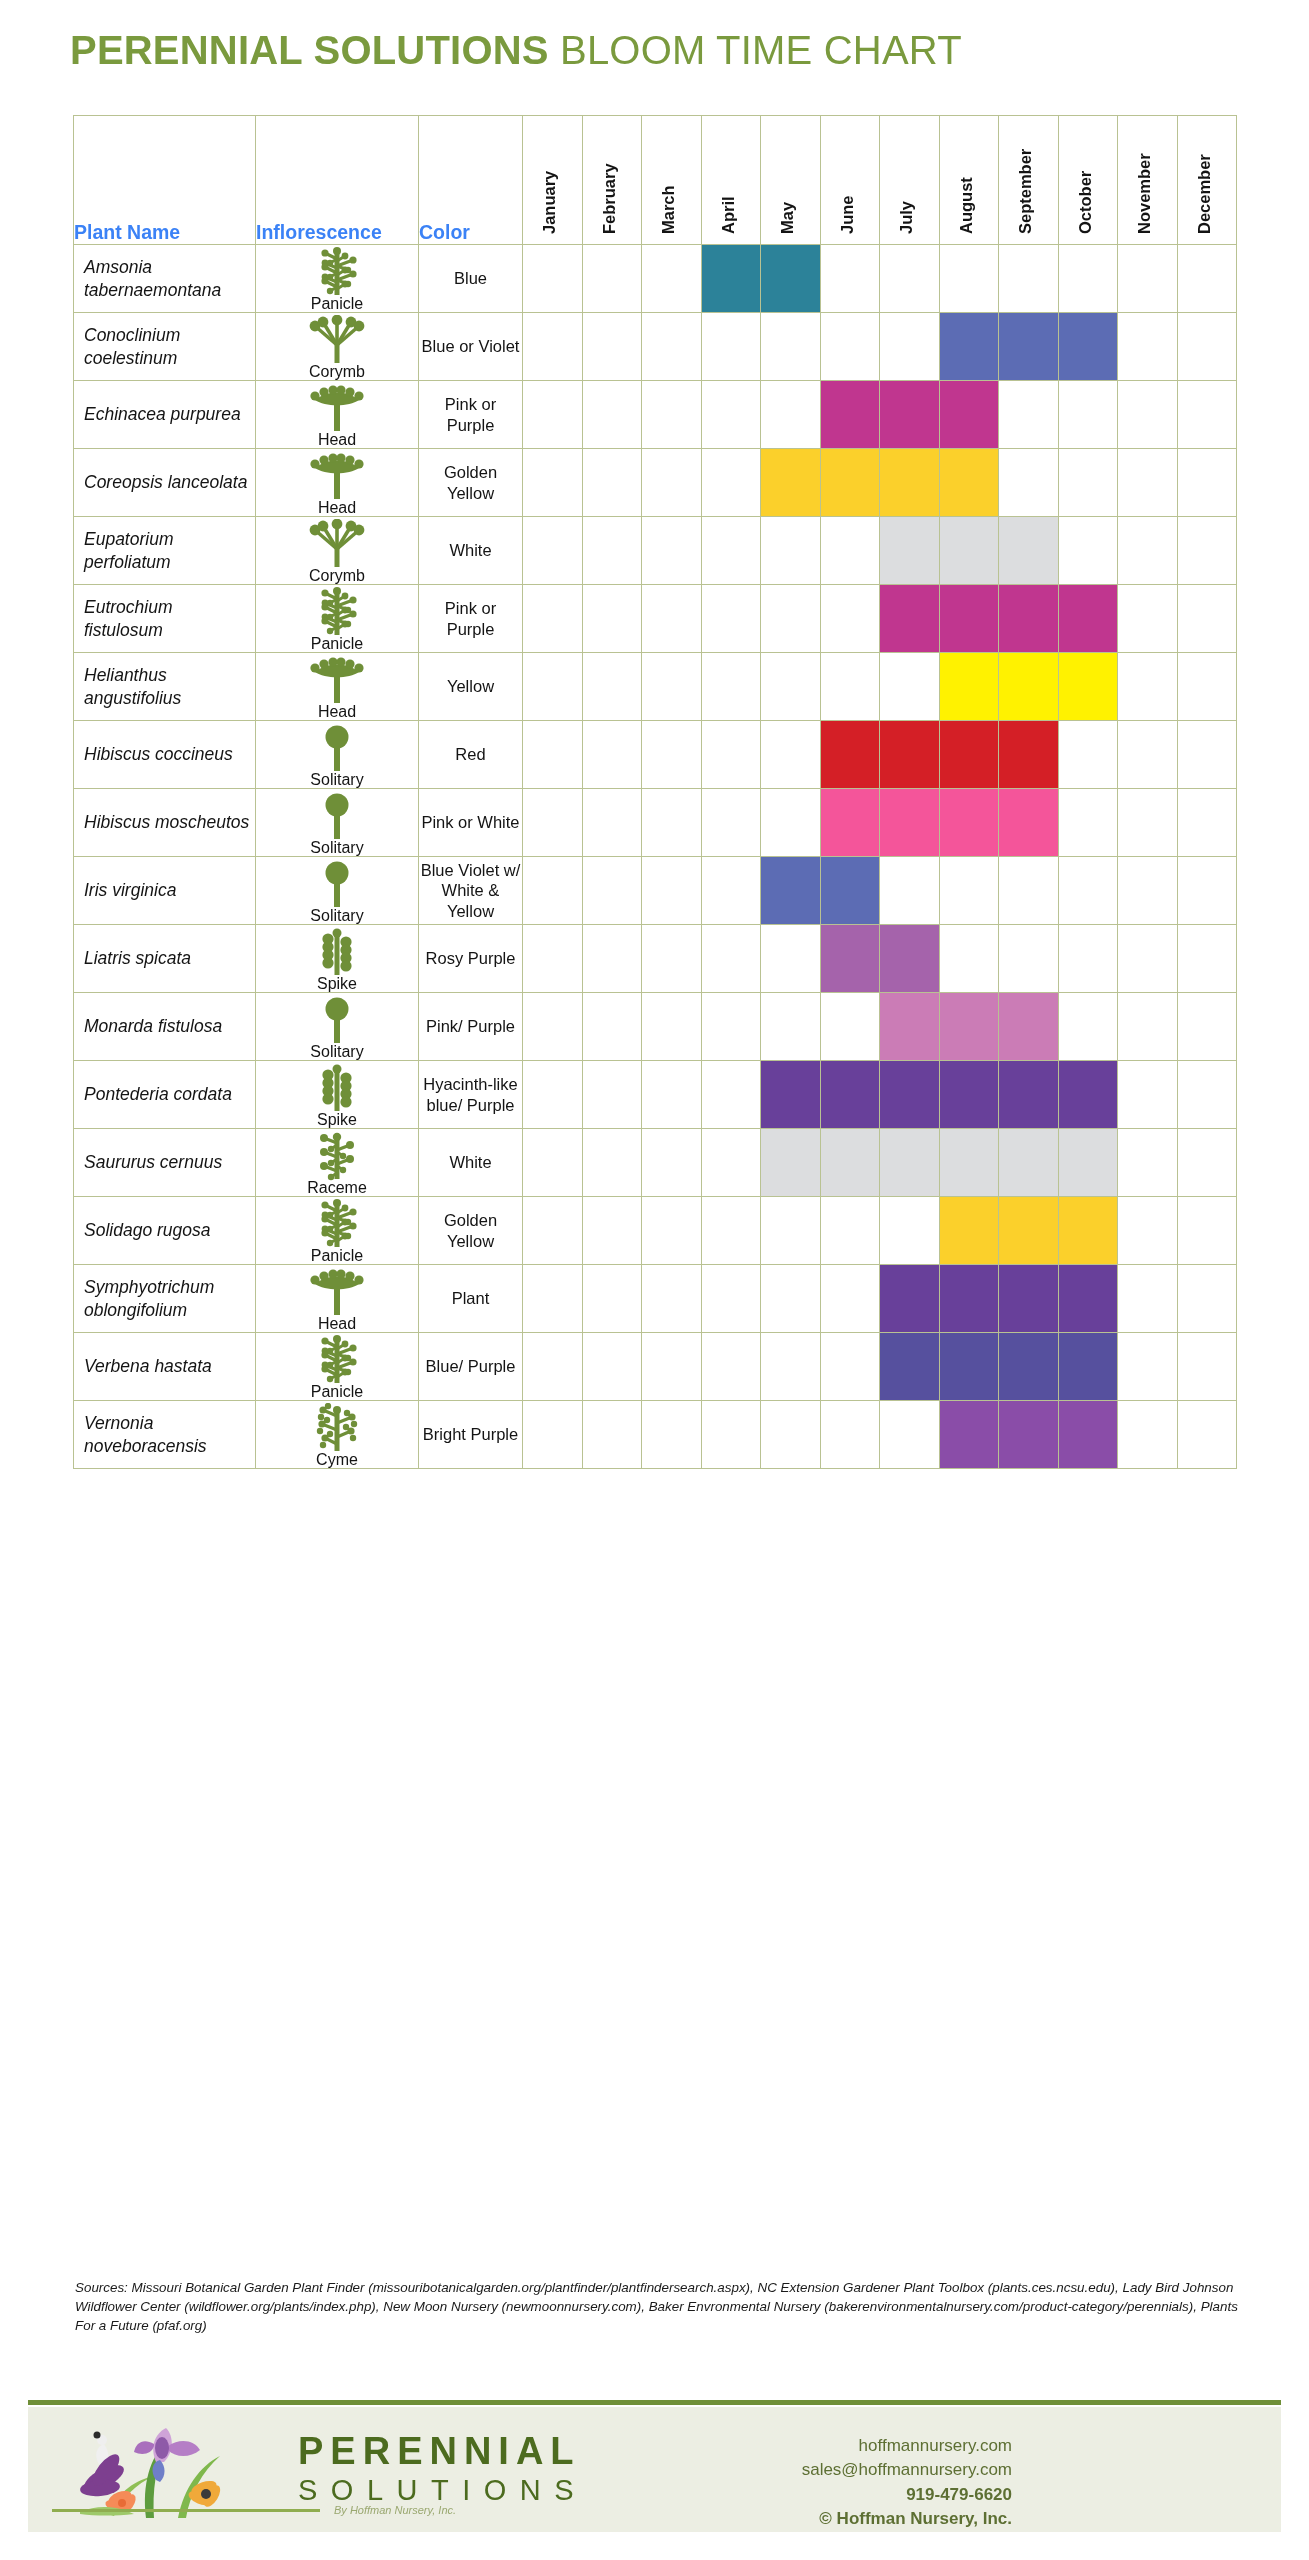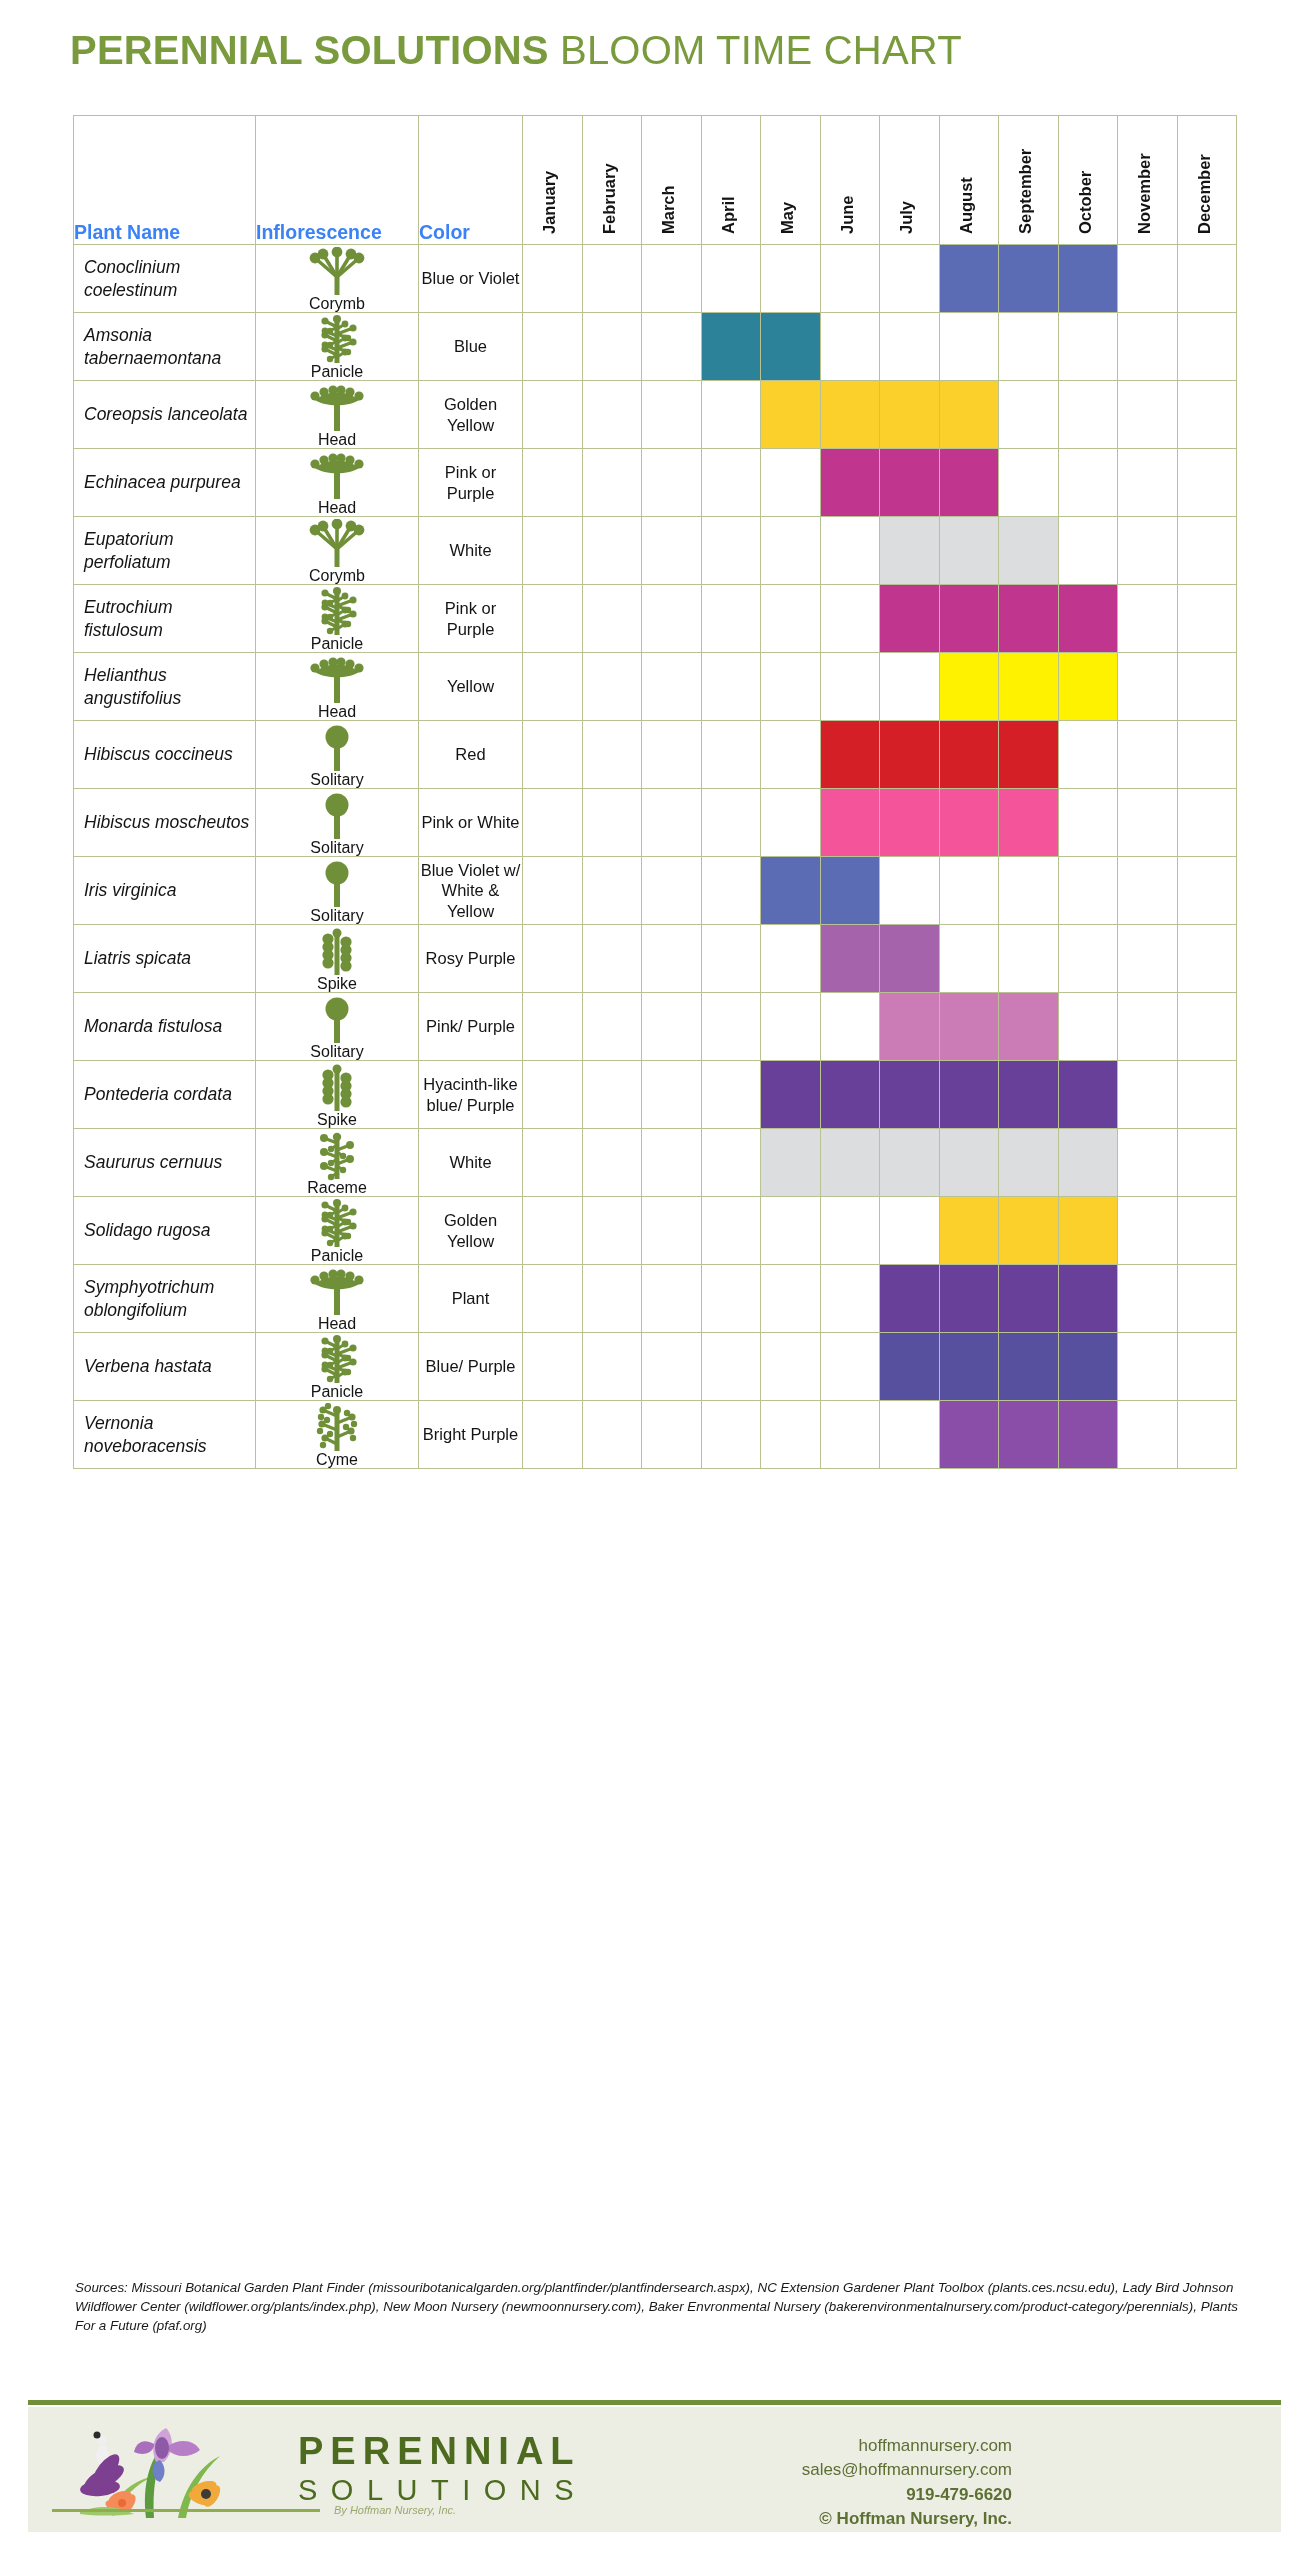--- a/index.html
+++ b/index.html
@@ -190,56 +190,20 @@
           </th>
           <th class="hd-month">
             <span>November</span>
           </th>
           <th class="hd-month">
             <span>December</span>
           </th>
         </tr>
     </thead>
     <tbody id="body">
-        <tr>
-          <td class="name">Conoclinium coelestinum</td>
-          <td class="inf">
-            <div class="inf-wrap">
-              <div>
-                <svg class="inf-svg" width="60" height="50" viewBox="0 0 60 50" aria-hidden="true">
-                  <rect x="27.5" y="26" width="5" height="22" fill="#6f8f38"></rect>
-                  <path d="M30 30 L8 11" stroke="#6f8f38" stroke-width="3.6" fill="none"></path>
-                  <path d="M30 30 L16 7" stroke="#6f8f38" stroke-width="3.6" fill="none"></path>
-                  <path d="M30 30 L30 5" stroke="#6f8f38" stroke-width="3.6" fill="none"></path>
-                  <path d="M30 30 L44 7" stroke="#6f8f38" stroke-width="3.6" fill="none"></path>
-                  <path d="M30 30 L52 11" stroke="#6f8f38" stroke-width="3.6" fill="none"></path>
-                  <circle cx="8" cy="11" r="5.4" fill="#6f8f38"></circle>
-                  <circle cx="16" cy="7" r="5.4" fill="#6f8f38"></circle>
-                  <circle cx="30" cy="5" r="5.4" fill="#6f8f38"></circle>
-                  <circle cx="44" cy="7" r="5.4" fill="#6f8f38"></circle>
-                  <circle cx="52" cy="11" r="5.4" fill="#6f8f38"></circle>
-                </svg>
-              </div>
-              <div class="inf-label">Corymb</div>
-            </div>
-          </td>
-          <td class="color">Blue or Violet</td>
-          <td class="m"></td>
-          <td class="m"></td>
-          <td class="m"></td>
-          <td class="m"></td>
-          <td class="m"></td>
-          <td class="m"></td>
-          <td class="m"></td>
-          <td class="m" style="background: rgb(92, 108, 180);"></td>
-          <td class="m" style="background: rgb(92, 108, 180);"></td>
-          <td class="m" style="background: rgb(92, 108, 180);"></td>
-          <td class="m"></td>
-          <td class="m"></td>
-        </tr>
         <tr>
           <td class="name">Amsonia tabernaemontana</td>
           <td class="inf">
             <div class="inf-wrap">
               <div>
                 <svg class="inf-svg" width="60" height="50" viewBox="0 0 60 50" aria-hidden="true">
                   <rect x="27.5" y="4" width="5" height="44" fill="#6f8f38"></rect>
                   <path d="M30 12 L18 6" stroke="#6f8f38" stroke-width="3.4" fill="none"></path>
                   <circle cx="18" cy="6" r="3.6" fill="#6f8f38"></circle>
                   <path d="M30 12 L23 16" stroke="#6f8f38" stroke-width="3" fill="none"></path>
@@ -284,80 +248,116 @@
           <td class="m" style="background: rgb(44, 130, 153);"></td>
           <td class="m"></td>
           <td class="m"></td>
           <td class="m"></td>
           <td class="m"></td>
           <td class="m"></td>
           <td class="m"></td>
           <td class="m"></td>
         </tr>
         <tr>
-          <td class="name">Coreopsis lanceolata</td>
+          <td class="name">Conoclinium coelestinum</td>
+          <td class="inf">
+            <div class="inf-wrap">
+              <div>
+                <svg class="inf-svg" width="60" height="50" viewBox="0 0 60 50" aria-hidden="true">
+                  <rect x="27.5" y="26" width="5" height="22" fill="#6f8f38"></rect>
+                  <path d="M30 30 L8 11" stroke="#6f8f38" stroke-width="3.6" fill="none"></path>
+                  <path d="M30 30 L16 7" stroke="#6f8f38" stroke-width="3.6" fill="none"></path>
+                  <path d="M30 30 L30 5" stroke="#6f8f38" stroke-width="3.6" fill="none"></path>
+                  <path d="M30 30 L44 7" stroke="#6f8f38" stroke-width="3.6" fill="none"></path>
+                  <path d="M30 30 L52 11" stroke="#6f8f38" stroke-width="3.6" fill="none"></path>
+                  <circle cx="8" cy="11" r="5.4" fill="#6f8f38"></circle>
+                  <circle cx="16" cy="7" r="5.4" fill="#6f8f38"></circle>
+                  <circle cx="30" cy="5" r="5.4" fill="#6f8f38"></circle>
+                  <circle cx="44" cy="7" r="5.4" fill="#6f8f38"></circle>
+                  <circle cx="52" cy="11" r="5.4" fill="#6f8f38"></circle>
+                </svg>
+              </div>
+              <div class="inf-label">Corymb</div>
+            </div>
+          </td>
+          <td class="color">Blue or Violet</td>
+          <td class="m"></td>
+          <td class="m"></td>
+          <td class="m"></td>
+          <td class="m"></td>
+          <td class="m"></td>
+          <td class="m"></td>
+          <td class="m"></td>
+          <td class="m" style="background: rgb(92, 108, 180);"></td>
+          <td class="m" style="background: rgb(92, 108, 180);"></td>
+          <td class="m" style="background: rgb(92, 108, 180);"></td>
+          <td class="m"></td>
+          <td class="m"></td>
+        </tr>
+        <tr>
+          <td class="name">Echinacea purpurea</td>
           <td class="inf">
             <div class="inf-wrap">
               <div>
                 <svg class="inf-svg" width="60" height="50" viewBox="0 0 60 50" aria-hidden="true">
                   <rect x="27" y="20" width="6" height="28" fill="#6f8f38"></rect>
                   <path d="M8 17 C20 7, 40 7, 52 17 C42 24, 18 24, 8 17 Z" fill="#6f8f38"></path>
                   <circle cx="8" cy="13" r="4.6" fill="#6f8f38"></circle>
                   <circle cx="17" cy="9" r="4.6" fill="#6f8f38"></circle>
                   <circle cx="26" cy="7" r="4.6" fill="#6f8f38"></circle>
                   <circle cx="34" cy="7" r="4.6" fill="#6f8f38"></circle>
                   <circle cx="43" cy="9" r="4.6" fill="#6f8f38"></circle>
                   <circle cx="52" cy="13" r="4.6" fill="#6f8f38"></circle>
                 </svg>
               </div>
               <div class="inf-label">Head</div>
             </div>
           </td>
-          <td class="color">Golden Yellow</td>
-          <td class="m"></td>
-          <td class="m"></td>
-          <td class="m"></td>
-          <td class="m"></td>
-          <td class="m" style="background: rgb(251, 208, 43);"></td>
-          <td class="m" style="background: rgb(251, 208, 43);"></td>
-          <td class="m" style="background: rgb(251, 208, 43);"></td>
-          <td class="m" style="background: rgb(251, 208, 43);"></td>
-          <td class="m"></td>
-          <td class="m"></td>
-          <td class="m"></td>
-          <td class="m"></td>
-        </tr>
-        <tr>
-          <td class="name">Echinacea purpurea</td>
+          <td class="color">Pink or Purple</td>
+          <td class="m"></td>
+          <td class="m"></td>
+          <td class="m"></td>
+          <td class="m"></td>
+          <td class="m"></td>
+          <td class="m" style="background: rgb(192, 54, 143);"></td>
+          <td class="m" style="background: rgb(192, 54, 143);"></td>
+          <td class="m" style="background: rgb(192, 54, 143);"></td>
+          <td class="m"></td>
+          <td class="m"></td>
+          <td class="m"></td>
+          <td class="m"></td>
+        </tr>
+        <tr>
+          <td class="name">Coreopsis lanceolata</td>
           <td class="inf">
             <div class="inf-wrap">
               <div>
                 <svg class="inf-svg" width="60" height="50" viewBox="0 0 60 50" aria-hidden="true">
                   <rect x="27" y="20" width="6" height="28" fill="#6f8f38"></rect>
                   <path d="M8 17 C20 7, 40 7, 52 17 C42 24, 18 24, 8 17 Z" fill="#6f8f38"></path>
                   <circle cx="8" cy="13" r="4.6" fill="#6f8f38"></circle>
                   <circle cx="17" cy="9" r="4.6" fill="#6f8f38"></circle>
                   <circle cx="26" cy="7" r="4.6" fill="#6f8f38"></circle>
                   <circle cx="34" cy="7" r="4.6" fill="#6f8f38"></circle>
                   <circle cx="43" cy="9" r="4.6" fill="#6f8f38"></circle>
                   <circle cx="52" cy="13" r="4.6" fill="#6f8f38"></circle>
                 </svg>
               </div>
               <div class="inf-label">Head</div>
             </div>
           </td>
-          <td class="color">Pink or Purple</td>
-          <td class="m"></td>
-          <td class="m"></td>
-          <td class="m"></td>
-          <td class="m"></td>
-          <td class="m"></td>
-          <td class="m" style="background: rgb(192, 54, 143);"></td>
-          <td class="m" style="background: rgb(192, 54, 143);"></td>
-          <td class="m" style="background: rgb(192, 54, 143);"></td>
+          <td class="color">Golden Yellow</td>
+          <td class="m"></td>
+          <td class="m"></td>
+          <td class="m"></td>
+          <td class="m"></td>
+          <td class="m" style="background: rgb(251, 208, 43);"></td>
+          <td class="m" style="background: rgb(251, 208, 43);"></td>
+          <td class="m" style="background: rgb(251, 208, 43);"></td>
+          <td class="m" style="background: rgb(251, 208, 43);"></td>
           <td class="m"></td>
           <td class="m"></td>
           <td class="m"></td>
           <td class="m"></td>
         </tr>
         <tr>
           <td class="name">Eupatorium perfoliatum</td>
           <td class="inf">
             <div class="inf-wrap">
               <div>

